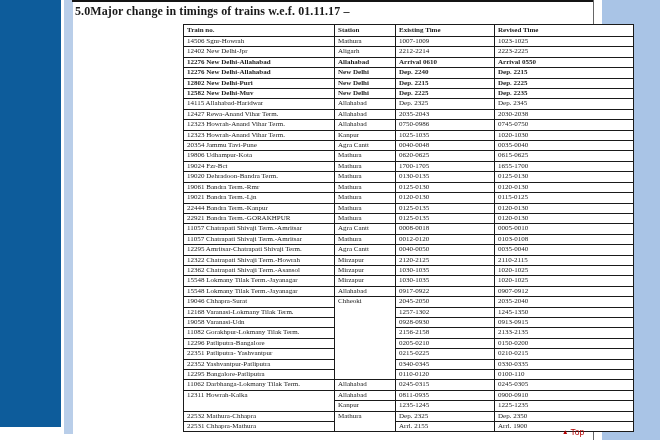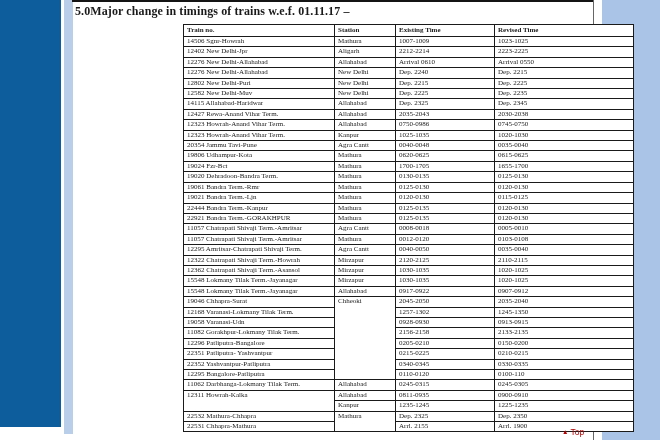--- a/index.html
+++ b/index.html
@@ -29,21 +29,21 @@
   .timings col.c-revised  { width:139px; }
   .timings th, .timings td {
     border:1px solid #1a1a1a;
     padding:0 1px 0 3px;
     height:9.7px; line-height:9.4px;
     text-align:left; vertical-align:middle;
     white-space:nowrap; overflow:hidden;
     font-weight:normal;
   }
   .timings thead th { font-weight:bold; height:11.5px; line-height:11px; }
-  .timings tr.bold-row td { font-weight:normal; }
+  .timings tr.bold-row td { font-weight:bold; }
   .timings td.vtop { vertical-align:top; }
   .top-link {
     position:absolute; left:562px; top:427px;
     font-family:"Liberation Sans", sans-serif;
     font-size:8.5px; color:#b30000; cursor:pointer;
     white-space:nowrap;
   }
   .top-link .arrow { font-size:6.5px; margin-right:2px; position:relative; top:-1px; }
 </style>
 </head>

